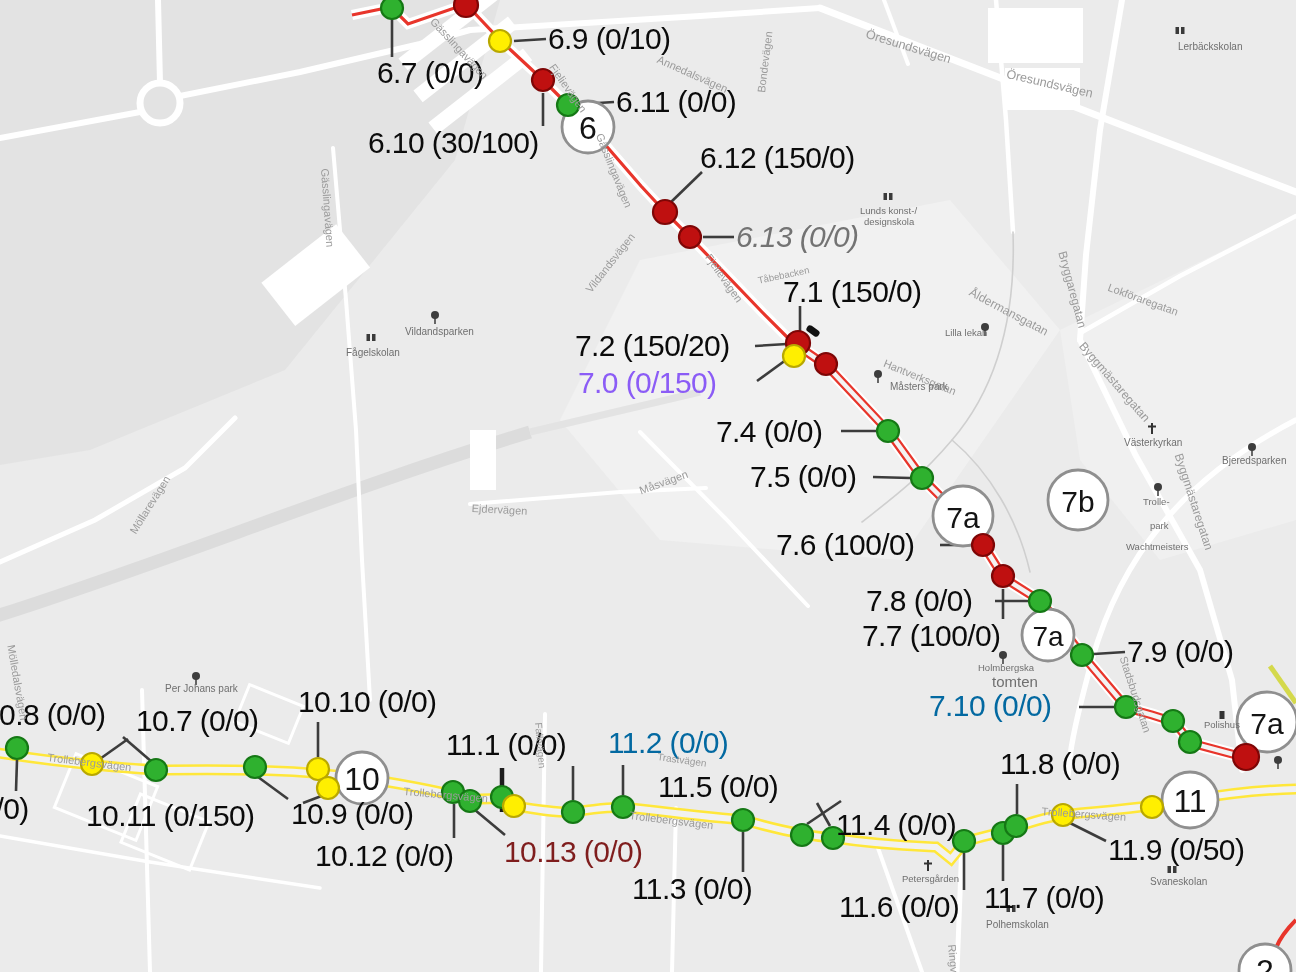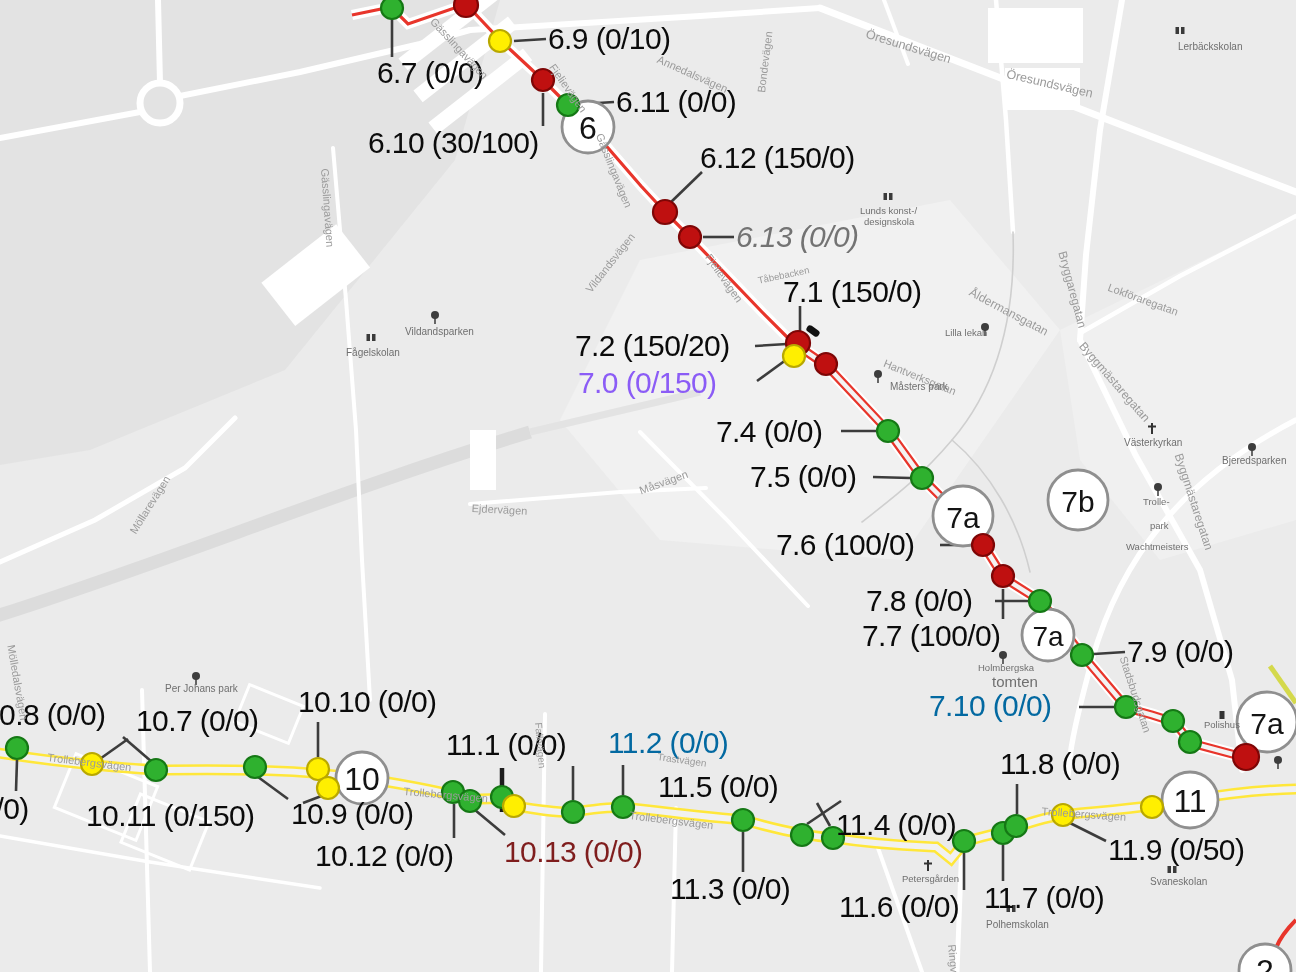--- a/index.html
+++ b/index.html
@@ -292,21 +292,21 @@
       <div class="station-label" style="left: 446px; top: 730px; color: rgb(11, 11, 11);">11.1 (0/0)</div>
       <div class="station-label" style="left: 608px; top: 728px; color: #0369a1;">11.2 (0/0)</div>
       <div class="station-label" style="left: -30px; top: 794px; color: rgb(11, 11, 11);">(0/0)</div>
       <div class="station-label" style="left: 86px; top: 801px; color: rgb(11, 11, 11);">10.11 (0/150)</div>
       <div class="station-label" style="left: 291px; top: 799px; color: rgb(11, 11, 11);">10.9 (0/0)</div>
       <div class="station-label" style="left: 658px; top: 772px; color: rgb(11, 11, 11);">11.5 (0/0)</div>
       <div class="station-label" style="left: 836px; top: 810px; color: rgb(11, 11, 11);">11.4 (0/0)</div>
       <div class="station-label" style="left: 1000px; top: 749px; color: rgb(11, 11, 11);">11.8 (0/0)</div>
       <div class="station-label" style="left: 315px; top: 841px; color: rgb(11, 11, 11);">10.12 (0/0)</div>
       <div class="station-label" style="left: 504px; top: 837px; color: #7f1d1d;">10.13 (0/0)</div>
-      <div class="station-label" style="left: 670px; top: 874px; color: rgb(11, 11, 11); text-align: center;">11.3 (0/0)</div>
+      <div class="station-label" style="left: 632px; top: 874px; color: rgb(11, 11, 11); text-align: center;">11.3 (0/0)</div>
       <div class="station-label" style="left: 839px; top: 892px; color: rgb(11, 11, 11);">11.6 (0/0)</div>
       <div class="station-label" style="left: 984px; top: 883px; color: rgb(11, 11, 11);">11.7 (0/0)</div>
       <div class="station-label" style="left: 1108px; top: 835px; color: rgb(11, 11, 11);">11.9 (0/50)</div>
     </div>
   <div id="bg-labels-layer">
       <div class="bg-label" style="left: 868px; top: 28px; font-size: 12.5px; transform: rotate(17deg);">Öresundsvägen</div>
       <div class="bg-label" style="left: 1008px; top: 68px; font-size: 12.5px; transform: rotate(13deg);">Öresundsvägen</div>
       <div class="bg-label poi" style="left: 1152px; top: 42px; font-size: 10px; transform: rotate(0deg); padding-left: 26px;">Lerbäckskolan</div>
       <div class="bg-label" style="left: 660px; top: 54px; font-size: 11px; transform: rotate(24deg);">Annedalsvägen</div>
       <div class="bg-label" style="left: 756px; top: 92px; font-size: 11px; transform: rotate(-83deg);">Bondevägen</div>

